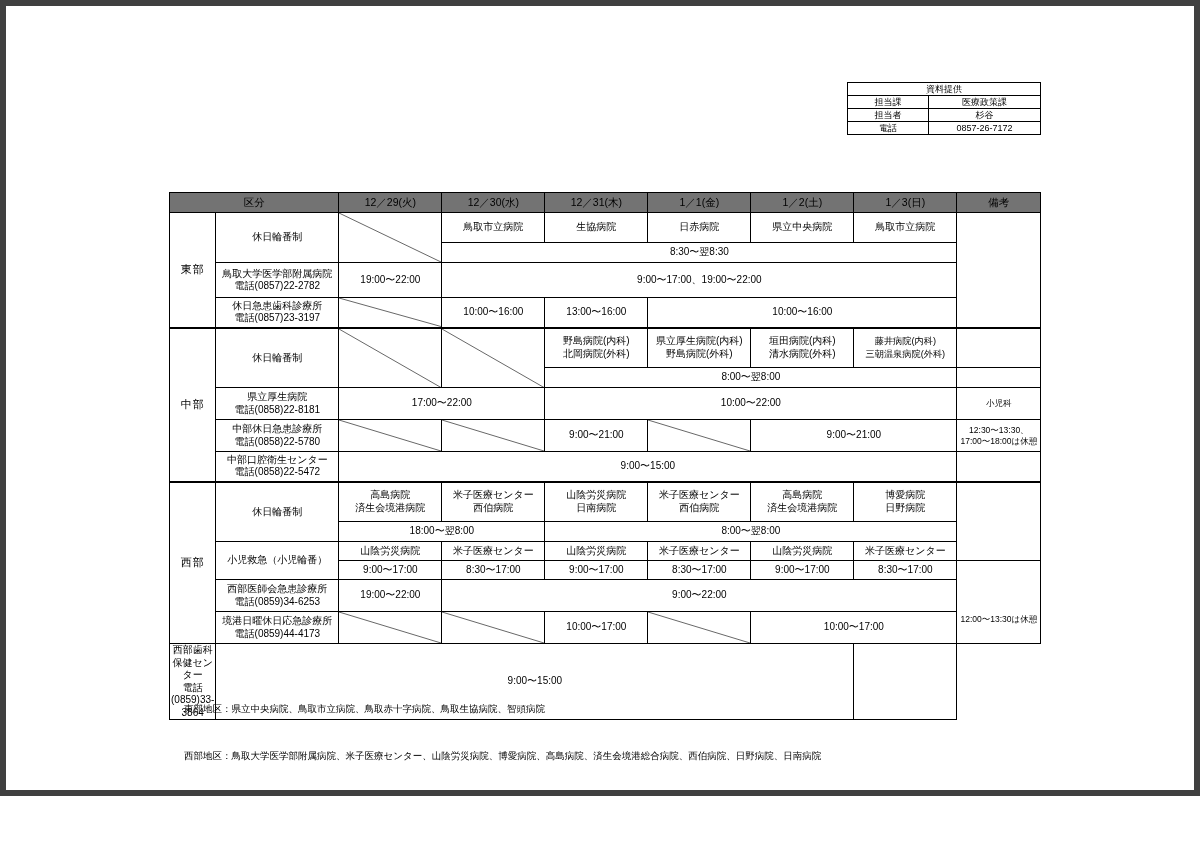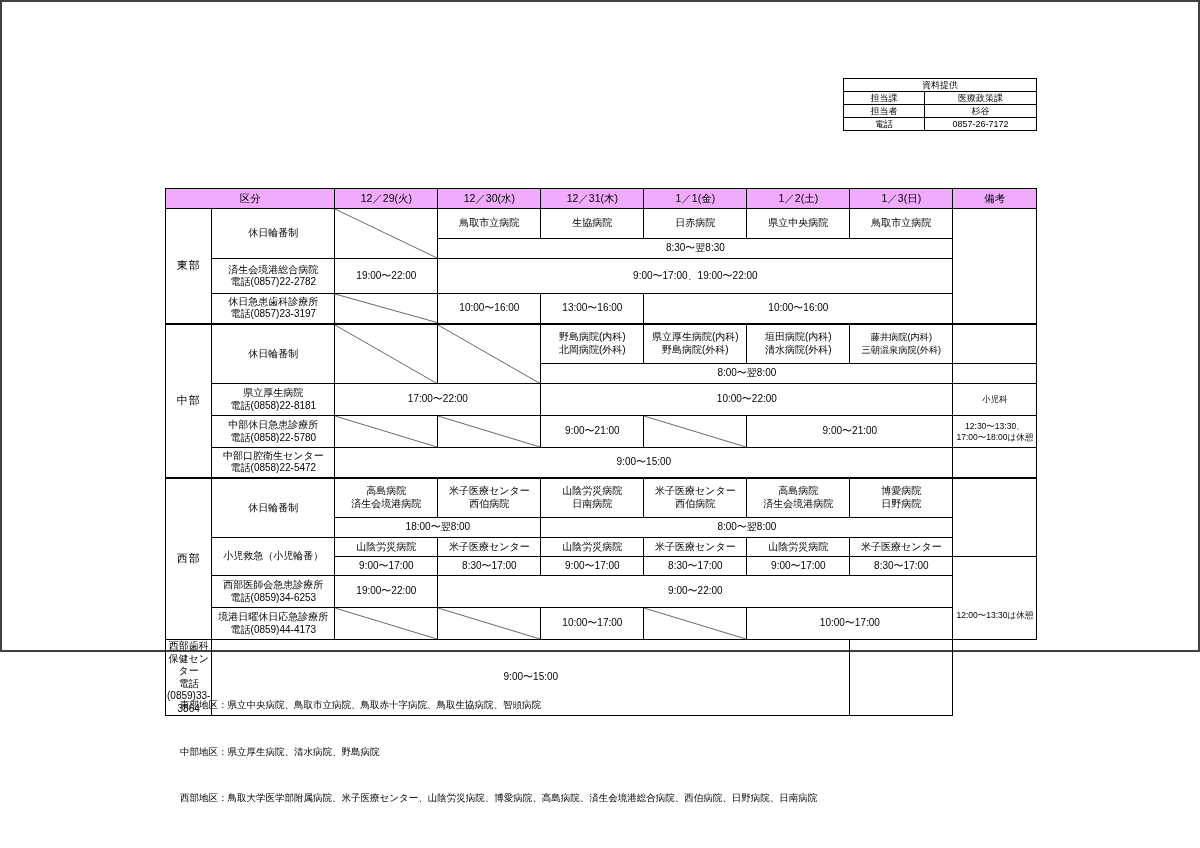--- a/index.html
+++ b/index.html
@@ -6,22 +6,22 @@
   body{
     width:1200px;height:848px;
     background:#ffffff;
     font-family:"Liberation Sans","DejaVu Sans",sans-serif;
     color:#000;
     position:relative;
     overflow:hidden;
   }
   .page{
     position:absolute;
-    left:0;top:0;width:1200px;height:652px;
-    border:2px solid #404040;
+    left:0;top:0;width:1200px;height:796px;
+    border:6px solid #404040;
     box-sizing:border-box;
     text-decoration:underline;
   }
   
   .provider{
     position:absolute;left:841px;top:76px;width:194px;
     border-collapse:collapse;
     font-size:9px;
   }
   .provider td{
@@ -54,21 +54,21 @@
   }
   table.grid td,table.grid th{
     border:1px solid #000;
     text-align:center;
     vertical-align:middle;
     padding:0 1px;
     font-weight:normal;
     line-height:1.25;
   }
   table.grid thead td{
-    background:#f0abfc;
+    background:#737373;
     height:19px;
     font-size:10.5px;
   }
   .c-reg{width:40px;}
   .c-sub{width:123px;}
   .c-day{width:103px;}
   .c-rem{width:84px;}
   .region{
     font-size:11px;
     letter-spacing:1px;
@@ -163,21 +163,21 @@
           <td>日赤病院</td>
           <td>県立中央病院</td>
           <td>鳥取市立病院</td>
           <td rowspan="4"></td>
         </tr>
         <tr style="height:20px;">
           <td colspan="5">8:30〜翌8:30</td>
         </tr>
         <tr style="height:35px;">
           <td class="sub">
-            <div>済生会境港総合病院</div>
+            <div>鳥取大学医学部附属病院</div>
             <div>電話(0857)22-2782</div>
           </td>
           <td>19:00〜22:00</td>
           <td colspan="5">9:00〜17:00、19:00〜22:00</td>
         </tr>
         <tr style="height:30px;">
           <td class="sub thickb">
             <div>休日急患歯科診療所</div>
             <div>電話(0857)23-3197</div>
           </td>
@@ -363,21 +363,20 @@
           <td colspan="6">9:00〜15:00</td>
           <td></td>
         </tr>
 
       </tbody>
     </table>
   </div>
 
   <div class="notes">
     <span class="l ind1">東部地区：県立中央病院、鳥取市立病院、鳥取赤十字病院、鳥取生協病院、智頭病院</span>
-    <span class="l ind1">中部地区：県立厚生病院、清水病院、野島病院</span>
     <span class="l ind1">西部地区：鳥取大学医学部附属病院、米子医療センター、山陰労災病院、博愛病院、高島病院、済生会境港総合病院、西伯病院、日野病院、日南病院</span>
     
     
     
     
     
   </div>
 
 </div>
 

